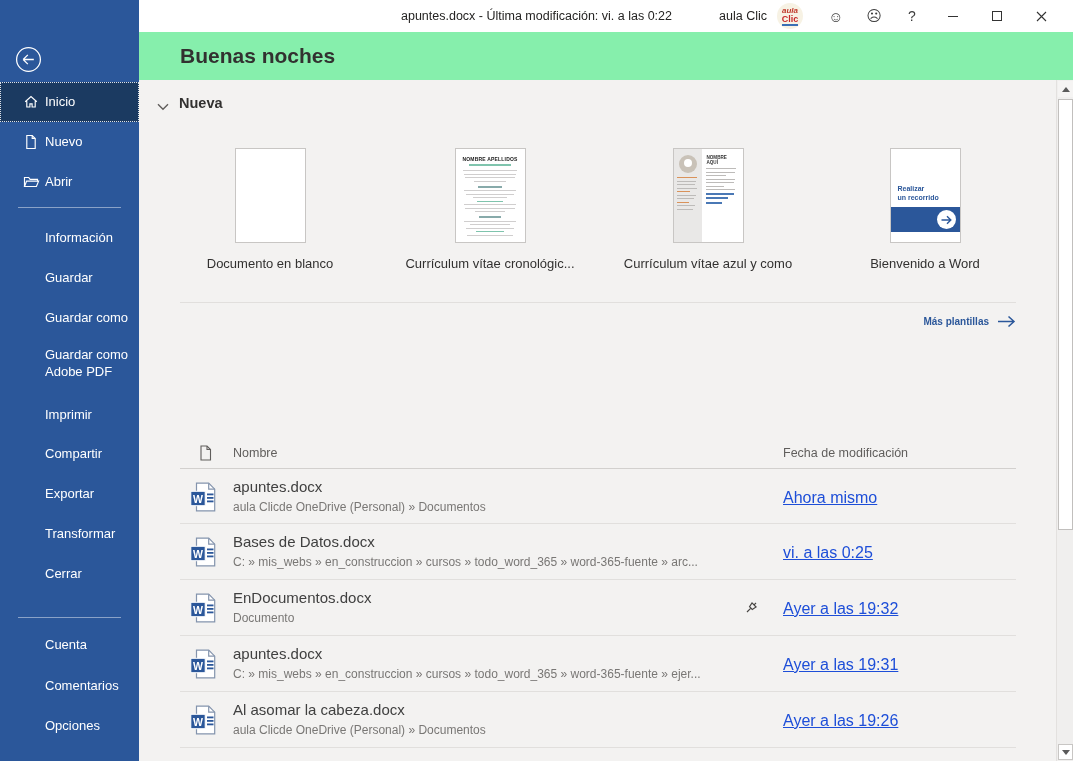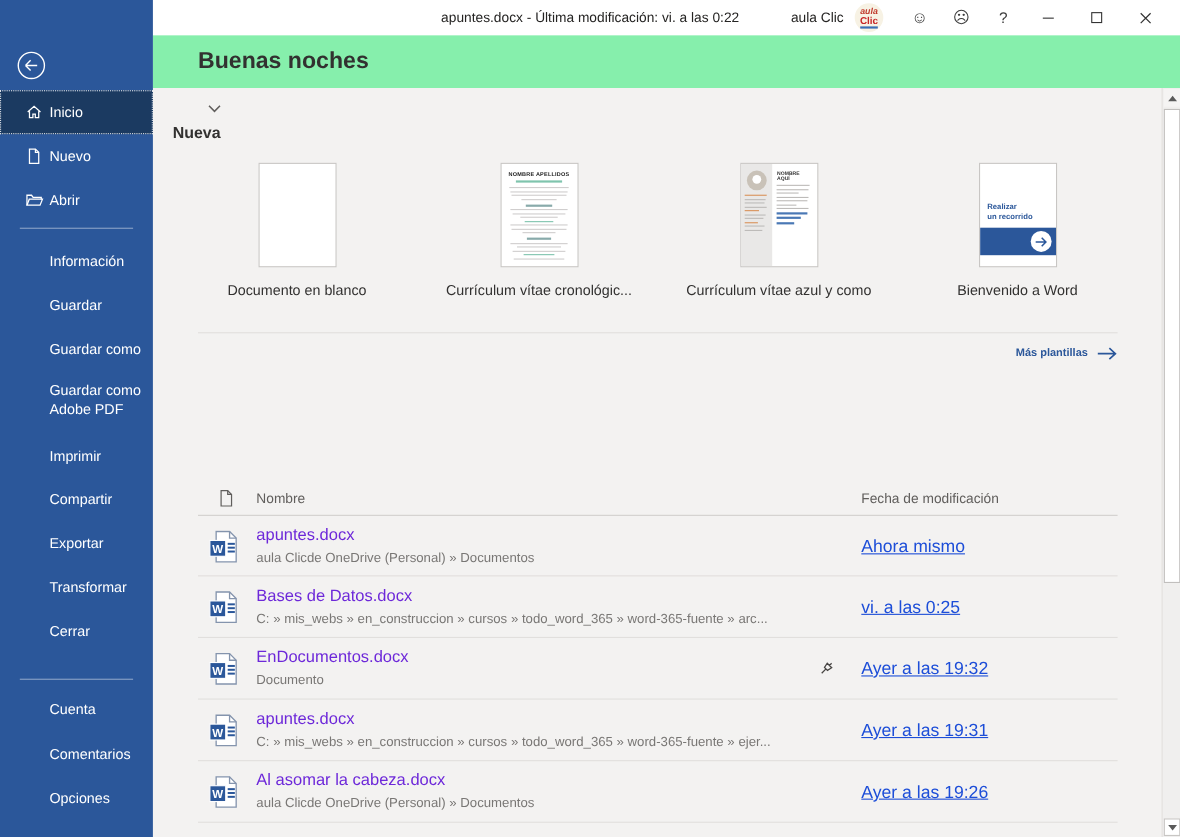--- a/index.html
+++ b/index.html
@@ -34,21 +34,21 @@
   .nav-item .nav-label { margin-left:45px; padding-right:8px; line-height:1.3; }
   .nav-item.selected { background:var(--sidebar-selected); outline:1px dotted rgba(255,255,255,.85); outline-offset:-1px; }
   .nav-item.tall { height:46px; }
   .side-divider { position:absolute; left:18px; width:103px; height:1px; background:rgba(255,255,255,.45); }
 
   
   .main-head { position:absolute; left:139px; top:32px; right:0; height:48px; background:#86efac; }
   .greeting { position:absolute; left:41px; top:12px; font-size:21px; font-weight:600; color:#323130; }
   .scrollarea { position:absolute; left:139px; top:80px; width:934px; height:681px; background:#f3f2f1; overflow:hidden; }
 
-  .section-head { position:absolute; left:18px; top:15px; display:flex; align-items:flex-end; gap:10px; cursor:pointer;flex-direction:column; }
+  .section-head { position:absolute; left:18px; top:15px; display:flex; align-items:flex-end; gap:10px; cursor:pointer; }
   .section-title { font-size:14.5px; font-weight:600; color:#323130; }
 
   .tpl-card { position:absolute; top:68px; width:200px; text-align:center; cursor:pointer; }
   .thumb { width:71px; height:95px; margin:0 auto; background:#fff; border:1px solid #c8c6c4; position:relative; overflow:hidden; }
   .tpl-label { margin-top:13px; font-size:13px; color:#323130; white-space:nowrap; }
 
   .cvg { padding:7px 6px; }
   .cvg-title { font-size:5px; font-weight:bold; color:#1a1a1a; letter-spacing:.2px; white-space:nowrap; }
   .cvg-sub { height:2px; width:42px; margin:2px auto 4px; background:#7fc4ad; }
   .tl { display:block; height:1px; background:#d0cece; margin:2.5px auto 0; }
@@ -88,21 +88,21 @@
   .tab.active { color:#323130; font-weight:600; border-bottom-color:var(--accent); }
 
   .tbl-header { position:absolute; left:41px; top:363px; width:836px; height:24px;text-decoration:underline; }
   .tbl-header .hdr-icon { position:absolute; left:19px; top:2px; }
   .col-name { position:absolute; left:53px; top:3px; font-size:12.5px; color:#605e5c; }
   .col-date { position:absolute; left:603px; top:3px; font-size:12.5px; color:#605e5c; }
 
   .rows { position:absolute; left:41px; top:388px; width:836px; }
   .frow { position:relative; height:56px; border-bottom:1px solid #e1dfdd; cursor:pointer; }
   .frow .word-icon { position:absolute; left:10px; top:13px; }
-  .frow .fname { position:absolute; left:53px; top:9px; font-size:15px; color:#6d28d9; }
+  .frow .fname { position:absolute; left:53px; top:9px; font-size:15px; color:#404040; }
   .frow .floc { position:absolute; left:53px; top:31px; font-size:12px; color:#797775; }
   .frow .fdate { position:absolute; left:603px; top:20px; font-size:16px; color:#1d4ed8;text-decoration:underline; }
   .frow .pin { position:absolute; left:563px; top:19px; width:17px; height:17px; }
   .rows .frow:first-child { border-top:1px solid #d2d0ce; }
 
   
   .scrollbar { position:absolute; right:0; top:0; width:17px; height:681px; background:#f0efee; border-left:1px solid #e3e1df; }
   .sb-btn { position:absolute; left:1px; width:15px; height:16px; display:flex; align-items:center; justify-content:center;
             background:#f5f4f3; cursor:pointer; }
   .sb-btn.up { top:1px; }

